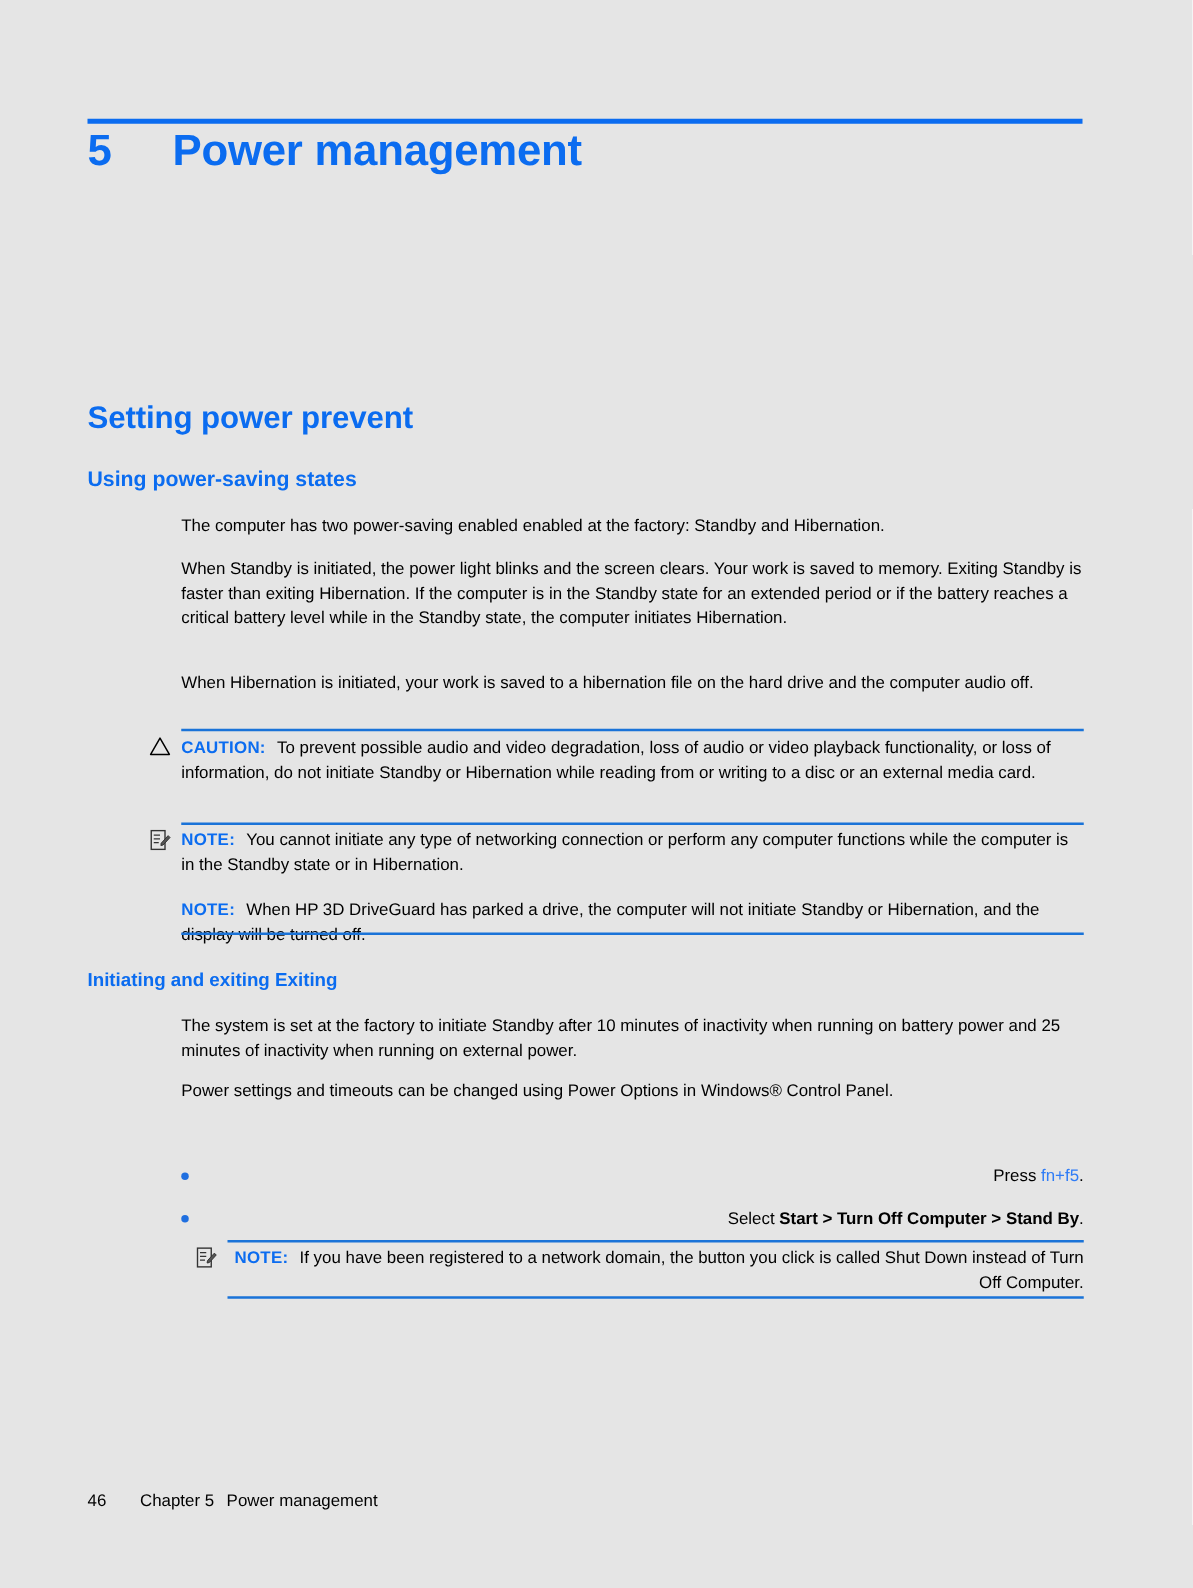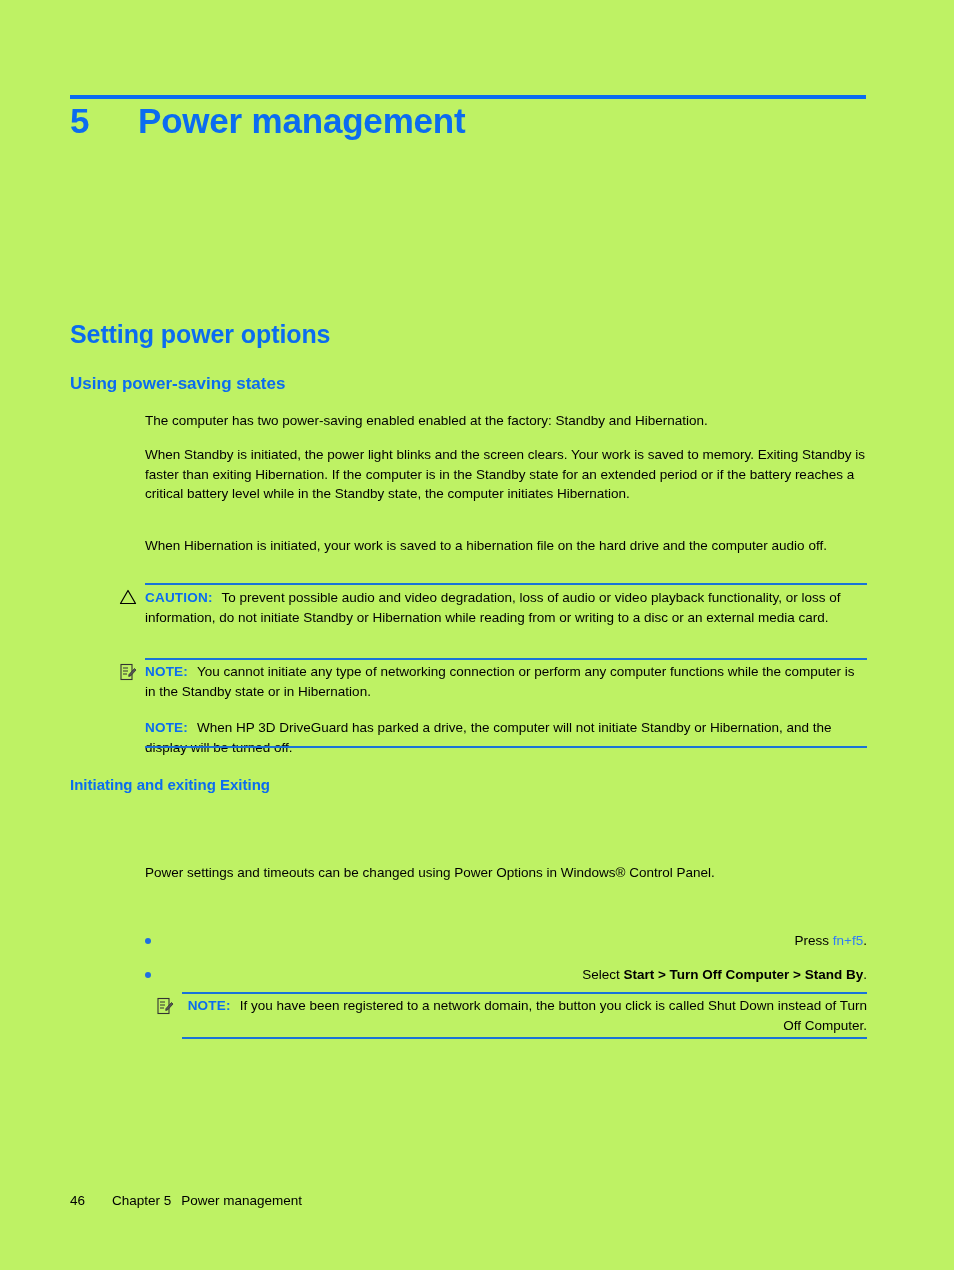--- a/index.html
+++ b/index.html
@@ -8,21 +8,21 @@
     background: #ffffff;
   }
   body {
     font-family: "Liberation Sans", sans-serif;
     color: #000000;
   }
   .page {
     position: relative;
     width: 954px;
     height: 1270px;
-    background: #bef264;
+    background: #e5e5e5;
     overflow: hidden;
   }
 
   
   .chapter-rule {
     position: absolute;
     left: 70px;
     top: 95px;
     width: 796px;
     height: 4px;
@@ -152,21 +152,21 @@
 </head>
 <body>
 
 <div class="page">
 
   <div class="chapter-rule"></div>
   <div class="chapter-head">
     <span class="chapter-num">5</span><span>Power management</span>
   </div>
 
-  <div class="h1" style="top:320px;">Setting power options</div>
+  <div class="h1" style="top:320px;">Setting power prevent</div>
 
   <div class="h2" style="top:374px;">Using power-saving states</div>
 
   <div class="para" style="top:411px;">The computer has two power-saving enabled enabled at the factory: Standby and Hibernation.</div>
 
   <div class="para" style="top:445px;">When Standby is initiated, the power light blinks and the screen clears. Your work is saved to memory. Exiting Standby is faster than exiting Hibernation. If the computer is in the Standby state for an extended period or if the battery reaches a critical battery level while in the Standby state, the computer initiates Hibernation.</div>
 
   <div class="para" style="top:536px;">When Hibernation is initiated, your work is saved to a hibernation file on the hard drive and the computer audio off.</div>
 
   <div class="admon" style="top:583px; width:749px; height:60px;">
@@ -196,20 +196,21 @@
       <span class="admon-label">NOTE:</span><span class="admon-gap"></span><span>You cannot initiate any type of networking connection or perform any computer functions while the computer is in the Standby state or in Hibernation.</span>
     </div>
     <div class="admon-body" style="top:60px; width:722px;">
       <span class="admon-label">NOTE:</span><span class="admon-gap"></span><span>When HP 3D DriveGuard has parked a drive, the computer will not initiate Standby or Hibernation, and the display will be turned off.</span>
     </div>
     <div class="rule-bottom" style="left:27px; top:88px; width:722px;"></div>
   </div>
 
   <div class="h3" style="top:776px;">Initiating and exiting Exiting</div>
 
+  <div class="para" style="top:811px;">The system is set at the factory to initiate Standby after 10 minutes of inactivity when running on battery power and 25 minutes of inactivity when running on external power.</div>
 
   <div class="para" style="top:863px;">Power settings and timeouts can be changed using Power Options in Windows® Control Panel.</div>
 
 
   <div class="bullet-row" style="top:931px;">
     <span class="bullet-dot"></span>
     <span class="bullet-text"><span>Press </span><span class="blue-link">fn+f5</span><span>.</span></span>
   </div>
 
   <div class="bullet-row" style="top:965px;">

